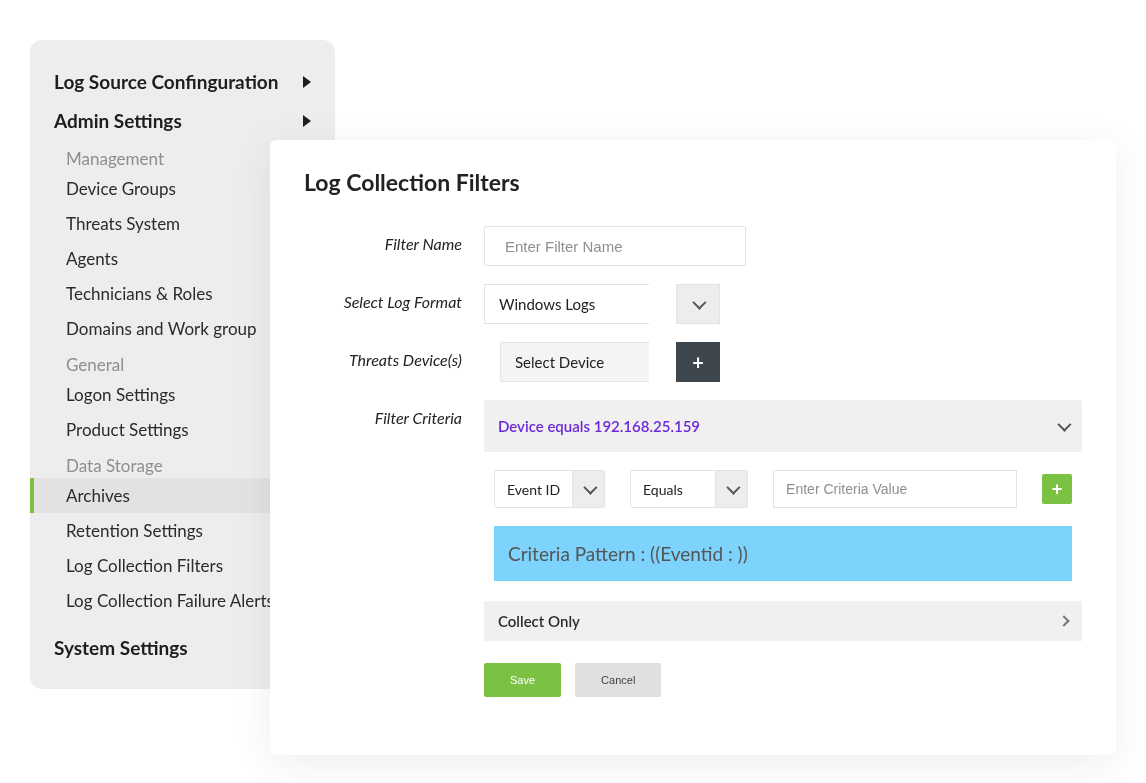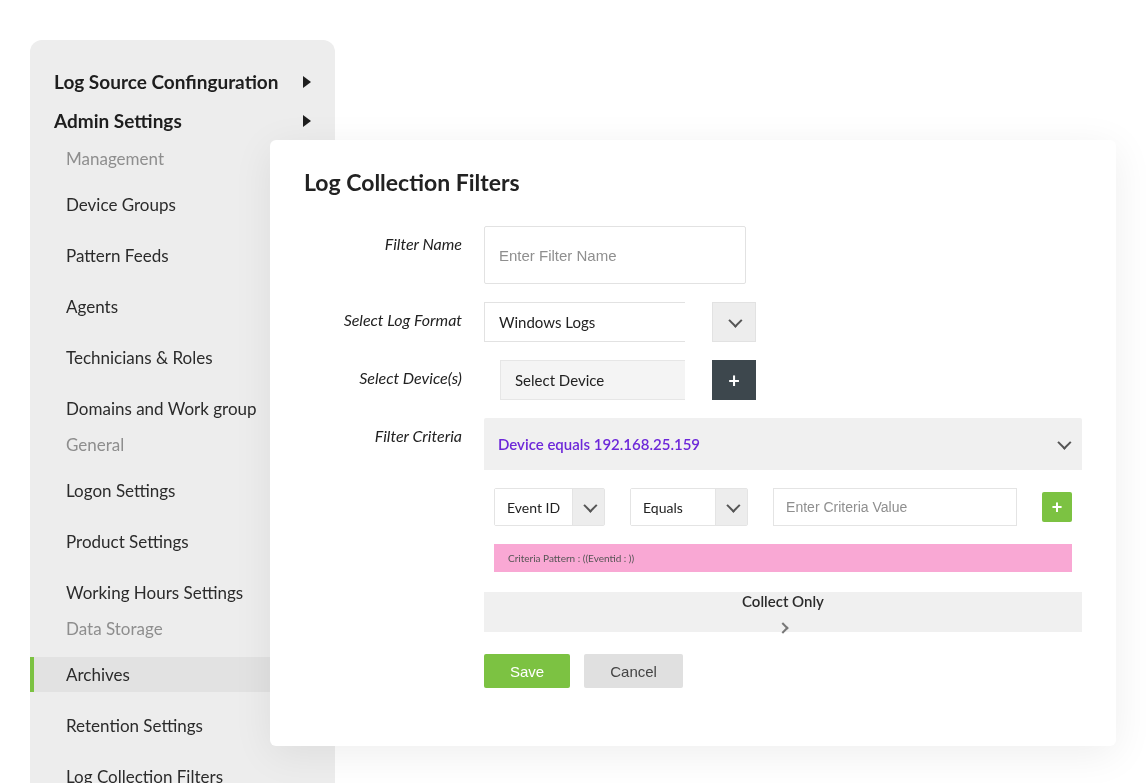--- a/index.html
+++ b/index.html
@@ -41,21 +41,20 @@
       padding:8px 24px 2px 36px;
       color:#8e8e8e;
       font-size:17px;
     }
     .sidebar-item {
       padding:7px 24px 7px 36px;
       font-size:17px;
       color:#2b2b2b;
       cursor:pointer;
       position:relative;
-      margin-top:16px;
     }
     .sidebar-item.active {
       background:#e2e2e2;
     }
     .sidebar-item.active::before {
       content:'';
       position:absolute;
       left:0; top:0; bottom:0;
       width:4px;
       background:#7cc242;
@@ -69,29 +68,29 @@
       box-shadow:0 8px 40px rgba(0,0,0,0.07);
       border-radius:6px;
       padding:28px 34px 40px 34px;
     }
     .page-title { font-size:23px; font-weight:700; color:#222; margin-bottom:30px; }
     .form { }
     .row { display:flex; align-items:flex-start; margin-bottom:18px; }
     .row > .label { width:180px; text-align:right; padding-right:22px; font-size:16px; color:#222; padding-top:8px;font-style:italic; }
     .row > .field { flex:1; }
     .text-input {
-      height:58px; width:262px;
+      height:40px; width:262px;
       border:1px solid #e2e2e2;
       border-radius:2px;
-      padding:0 14px;
+      padding:0 20px;
       font-size:15px;
       color:#333;
     }
     .text-input::placeholder { color:#8f8f8f; }
-    .select-combo { display:flex; width:272px;gap:27px; }
+    .select-combo { display:flex; width:236px;gap:27px; }
     .select-left {
       flex:1; height:40px; border:1px solid #e2e2e2; border-right:none;
       padding:0 14px; display:flex; align-items:center; font-size:15px;
       background:#fff;
     }
     .select-btn {
       width:44px;height:40px;border:1px solid #e2e2e2;background:#ededed;
       display:flex;align-items:center;justify-content:center;cursor:pointer;
     }
     .select-btn-dark { background:#3d474d; color:#fff; border-color:#3d474d; }
@@ -119,58 +118,57 @@
     .mini-select .ms-label { padding:0 12px; display:flex; align-items:center; font-size:14px; background:#fff; min-width:70px;}
     .mini-select .ms-btn { width:32px; background:#ededed; display:flex; align-items:center; justify-content:center; border-left:1px solid #e4e4e4; cursor:pointer;}
     .criteria-value { flex:1; height:38px; border:1px solid #e4e4e4; padding:0 12px; font-size:14px; }
     .criteria-value::placeholder { color:#8f8f8f; }
     .add-criteria-btn {
       width:30px;height:30px;background:#7cc242;border-radius:2px;
       display:flex;align-items:center;justify-content:center;color:#fff;
       font-size:18px;font-weight:700;cursor:pointer;border:none;
     }
     .criteria-pattern {
-      background:#f9a8d4; margin:0 0 0 0; padding:8px 14px;
-      font-size:10px; color:#555;
+      background:#7dd3fc; margin:0 0 0 0; padding:16px 14px;
+      font-size:19px; color:#555;
     }
     .collect-row {
       margin-top:14px; background:#f0f0f0; height:40px; padding:0 14px;
       display:flex; align-items:center; justify-content:space-between;
-      font-size:15px; font-weight:600; color:#2b2b2b; cursor:pointer;flex-direction:column;
+      font-size:15px; font-weight:600; color:#2b2b2b; cursor:pointer;
     }
     .actions { margin-top:22px; display:flex; gap:14px; }
-    .btn { height:34px; padding:0 26px; border:none; font-size:15px; cursor:pointer; border-radius:2px; }
+    .btn { height:34px; padding:0 26px; border:none; font-size:11px; cursor:pointer; border-radius:2px; }
     .btn-primary { background:#7cc242; color:#fff; }
     .btn-secondary { background:#e0e0e0; color:#444; }
   </style>
 </head>
 <body>
 
 <div class="app">
   <aside class="sidebar">
     <div class="sidebar-section">
       <span>Log Source Confinguration</span>
       <span class="caret"></span>
     </div>
     <div class="sidebar-section">
       <span>Admin Settings</span>
       <span class="caret"></span>
     </div>
 
     <div class="sidebar-group-label">Management</div>
     <div class="sidebar-item"><span>Device Groups</span></div>
-    <div class="sidebar-item"><span>Pattern Feeds</span></div>
+    <div class="sidebar-item"><span>Threats System</span></div>
     <div class="sidebar-item"><span>Agents</span></div>
     <div class="sidebar-item"><span>Technicians &amp; Roles</span></div>
     <div class="sidebar-item"><span>Domains and Work group</span></div>
 
     <div class="sidebar-group-label">General</div>
     <div class="sidebar-item"><span>Logon Settings</span></div>
     <div class="sidebar-item"><span>Product Settings</span></div>
-    <div class="sidebar-item"><span>Working Hours Settings</span></div>
 
     <div class="sidebar-group-label">Data Storage</div>
     <div class="sidebar-item active"><span>Archives</span></div>
     <div class="sidebar-item"><span>Retention Settings</span></div>
     <div class="sidebar-item"><span>Log Collection Filters</span></div>
     <div class="sidebar-item"><span>Log Collection Failure Alerts</span></div>
 
     <div class="sidebar-section" style="margin-top:10px;">
       <span>System Settings</span>
       <span class="caret"></span>
@@ -194,21 +192,21 @@
           <div class="select-combo">
             <div class="select-left">Windows Logs</div>
             <div class="select-btn">
                 <span class="chevron-down"></span>
               </div>
           </div>
         </div>
       </div>
 
       <div class="row">
-        <div class="label">Select Device(s)</div>
+        <div class="label">Threats Device(s)</div>
         <div class="field">
           <div class="select-combo device-field">
             <div class="select-left">Select Device</div>
             <div class="select-btn select-btn-dark">
                 <span class="plus">+</span>
               </div>
           </div>
         </div>
       </div>
 

